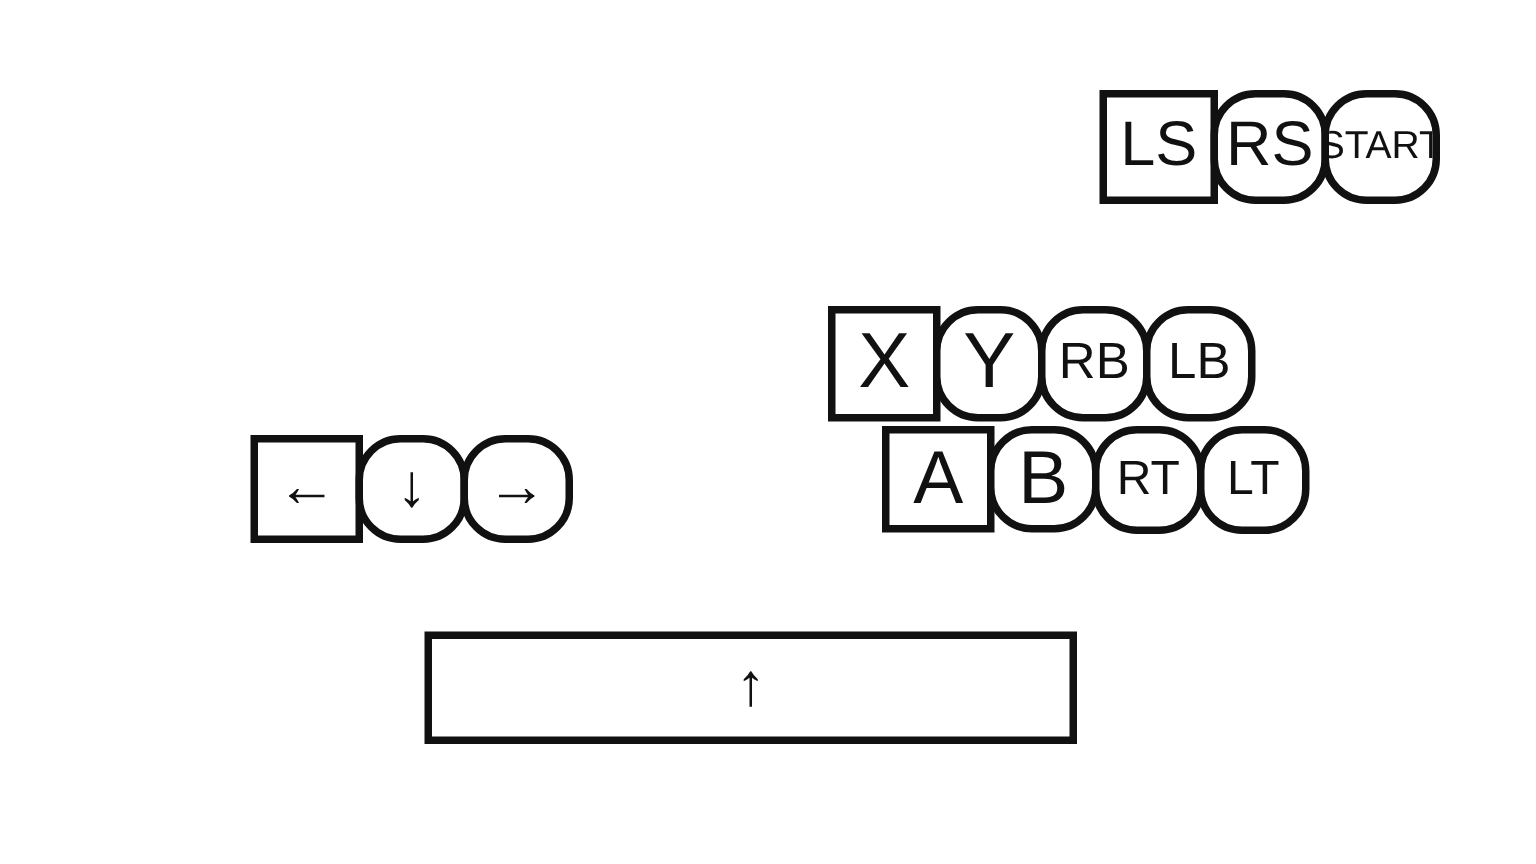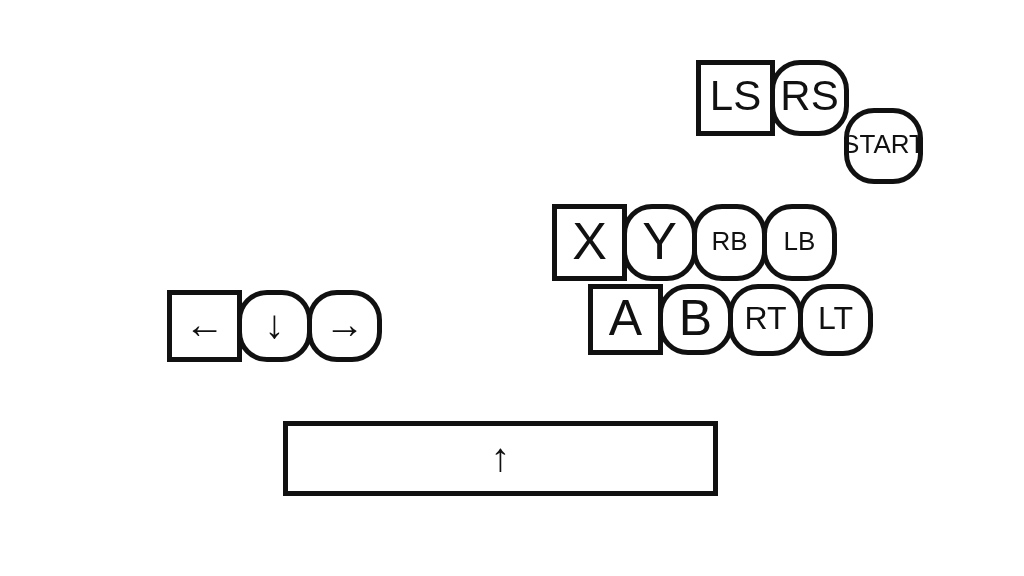--- a/index.html
+++ b/index.html
@@ -38,30 +38,30 @@
     overflow: hidden;
   }
   
   .keygroup .key + .key {
     margin-left: -5px;
     border-radius: 30px;
   }
 
   
   .k-sys      { width: 79px;  height: 76px; font-size: 42px; }
-  .k-sys-sm   { width: 79px;  height: 76px; font-size: 26px; margin-top: 48px; }
+  .k-sys-sm   { width: 79px;  height: 76px; font-size: 26px; }
   .k-face     { width: 75px;  height: 77px; font-size: 52px; }
-  .k-face-sm  { width: 75px;  height: 77px; font-size: 26px; }
+  .k-face-sm  { width: 75px;  height: 77px; font-size: 34px; }
   .k-face2    { width: 75px;  height: 71px; font-size: 50px; }
   .k-face2-sm { width: 75px;  height: 72px; font-size: 32px; }
   .k-arrow    { width: 75px;  height: 72px; font-size: 40px; }
   .k-space    { width: 435px; height: 75px; font-size: 40px; }
 
   
-  #cluster-system  { left: 696px; top: 60px; }
+  #cluster-system  { left: 733px; top: 60px; }
   #cluster-face-top{ left: 552px; top: 204px; }
   #cluster-face-bot{ left: 588px; top: 284px; }
   #cluster-dpad    { left: 167px; top: 290px; }
   #cluster-space   { left: 283px; top: 421px; }
 
   .glyph {
     display: block;
     transform: translateY(-2px);
   }
 </style>

